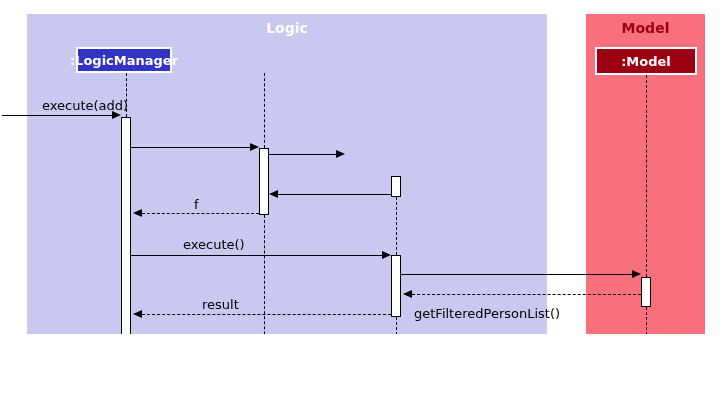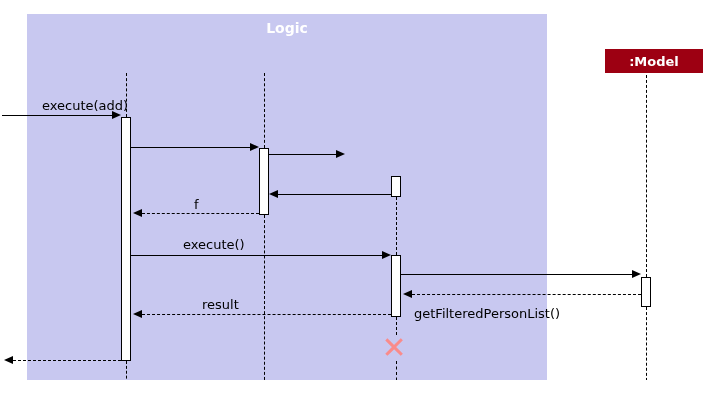--- a/index.html
+++ b/index.html
@@ -9,21 +9,21 @@
     --model-frame-bg: #f8707e;
     --model-dark-red: #9d0012;
     --destroy-x: #f98b8b;
     --line: #000000;
   }
   * { margin: 0; padding: 0; box-sizing: border-box; }
   body { background: #ffffff; font-family: "DejaVu Sans", "Liberation Sans", sans-serif; }
   .canvas {
     position: relative;
     width: 727px;
-    height: 380px;
+    height: 334px;
     background: #ffffff;
     overflow: hidden;
   }
   .frame { position: absolute; }
   .frame-title {
     text-align: center;
     font-weight: bold;
     font-size: 14px;
     padding-top: 6px;
   }
@@ -81,32 +81,38 @@
 </style>
 </head>
 <body>
 
 <div class="canvas">
 
   <div class="frame" style="left:27px; top:14px; width:520px; height:373px; background:var(--logic-frame-bg);">
     <div class="frame-title" style="color:var(--logic-title);">Logic</div>
   </div>
 
+  <div class="frame" style="left:586px; top:14px; width:119px; height:372px; background:var(--model-frame-bg);">
+    <div class="frame-title" style="color:var(--model-dark-red);">Model</div>
+  </div>
 
   <div class="lifeline" style="left:126px; top:73px; height:44px;"></div>
   <div class="lifeline" style="left:126px; top:361px; height:42px;"></div>
   <div class="lifeline" style="left:264px; top:73px; height:75px;"></div>
   <div class="lifeline" style="left:264px; top:215px; height:170px;"></div>
   <div class="lifeline" style="left:396px; top:197px; height:58px;"></div>
   <div class="lifeline" style="left:396px; top:317px; height:18px;"></div>
   <div class="lifeline" style="left:396px; top:361px; height:25px;"></div>
   <div class="lifeline" style="left:646px; top:75px; height:202px;"></div>
   <div class="lifeline" style="left:646px; top:307px; height:79px;"></div>
 
-  <div class="participant" style="left:595px; top:47px; width:102px; height:28px; background:var(--model-dark-red);margin-left:8px;">
+  <div class="participant" style="left:76px; top:47px; width:96px; height:26px; background:var(--participant-blue);">
+    <span>:LogicManager</span>
+  </div>
+  <div class="participant" style="left:595px; top:47px; width:102px; height:28px; background:var(--model-dark-red);">
     <span>:Model</span>
   </div>
 
   <div class="activation" style="left:121px; top:117px; height:244px;"></div>
   <div class="activation" style="left:259px; top:148px; height:67px;"></div>
   <div class="activation" style="left:391px; top:176px; height:21px;"></div>
   <div class="activation" style="left:391px; top:255px; height:62px;"></div>
   <div class="activation" style="left:641px; top:277px; height:30px;"></div>
 
   <span class="msg-label" style="left:42px; top:98px;">execute(add)</span>

